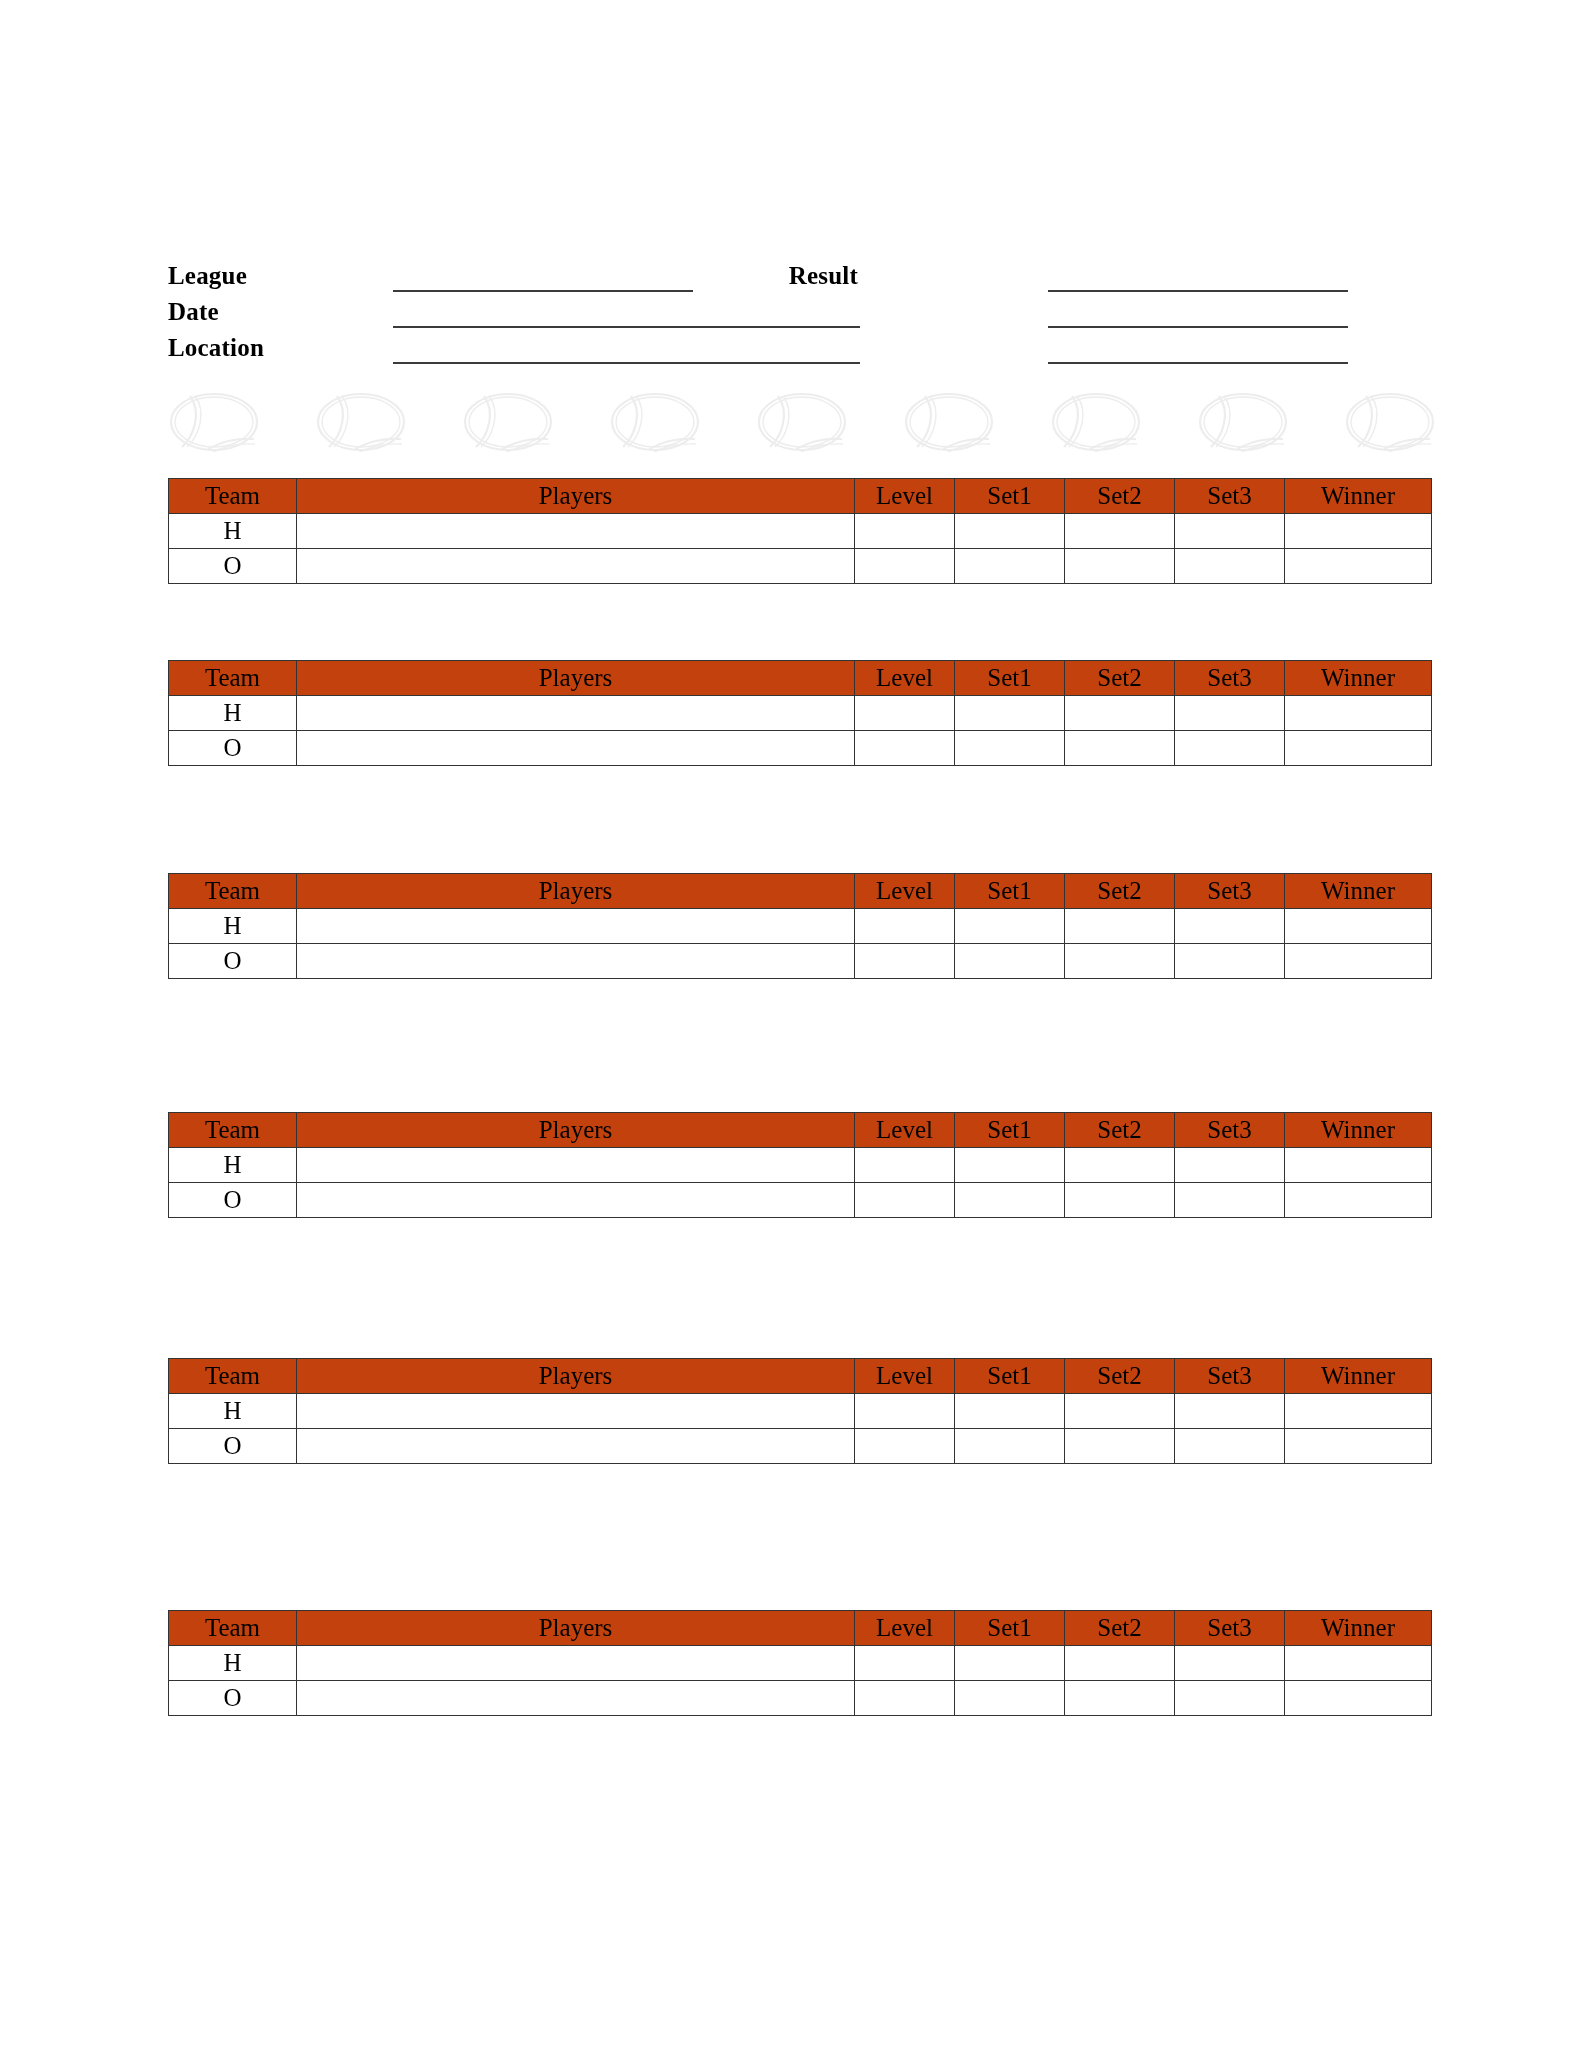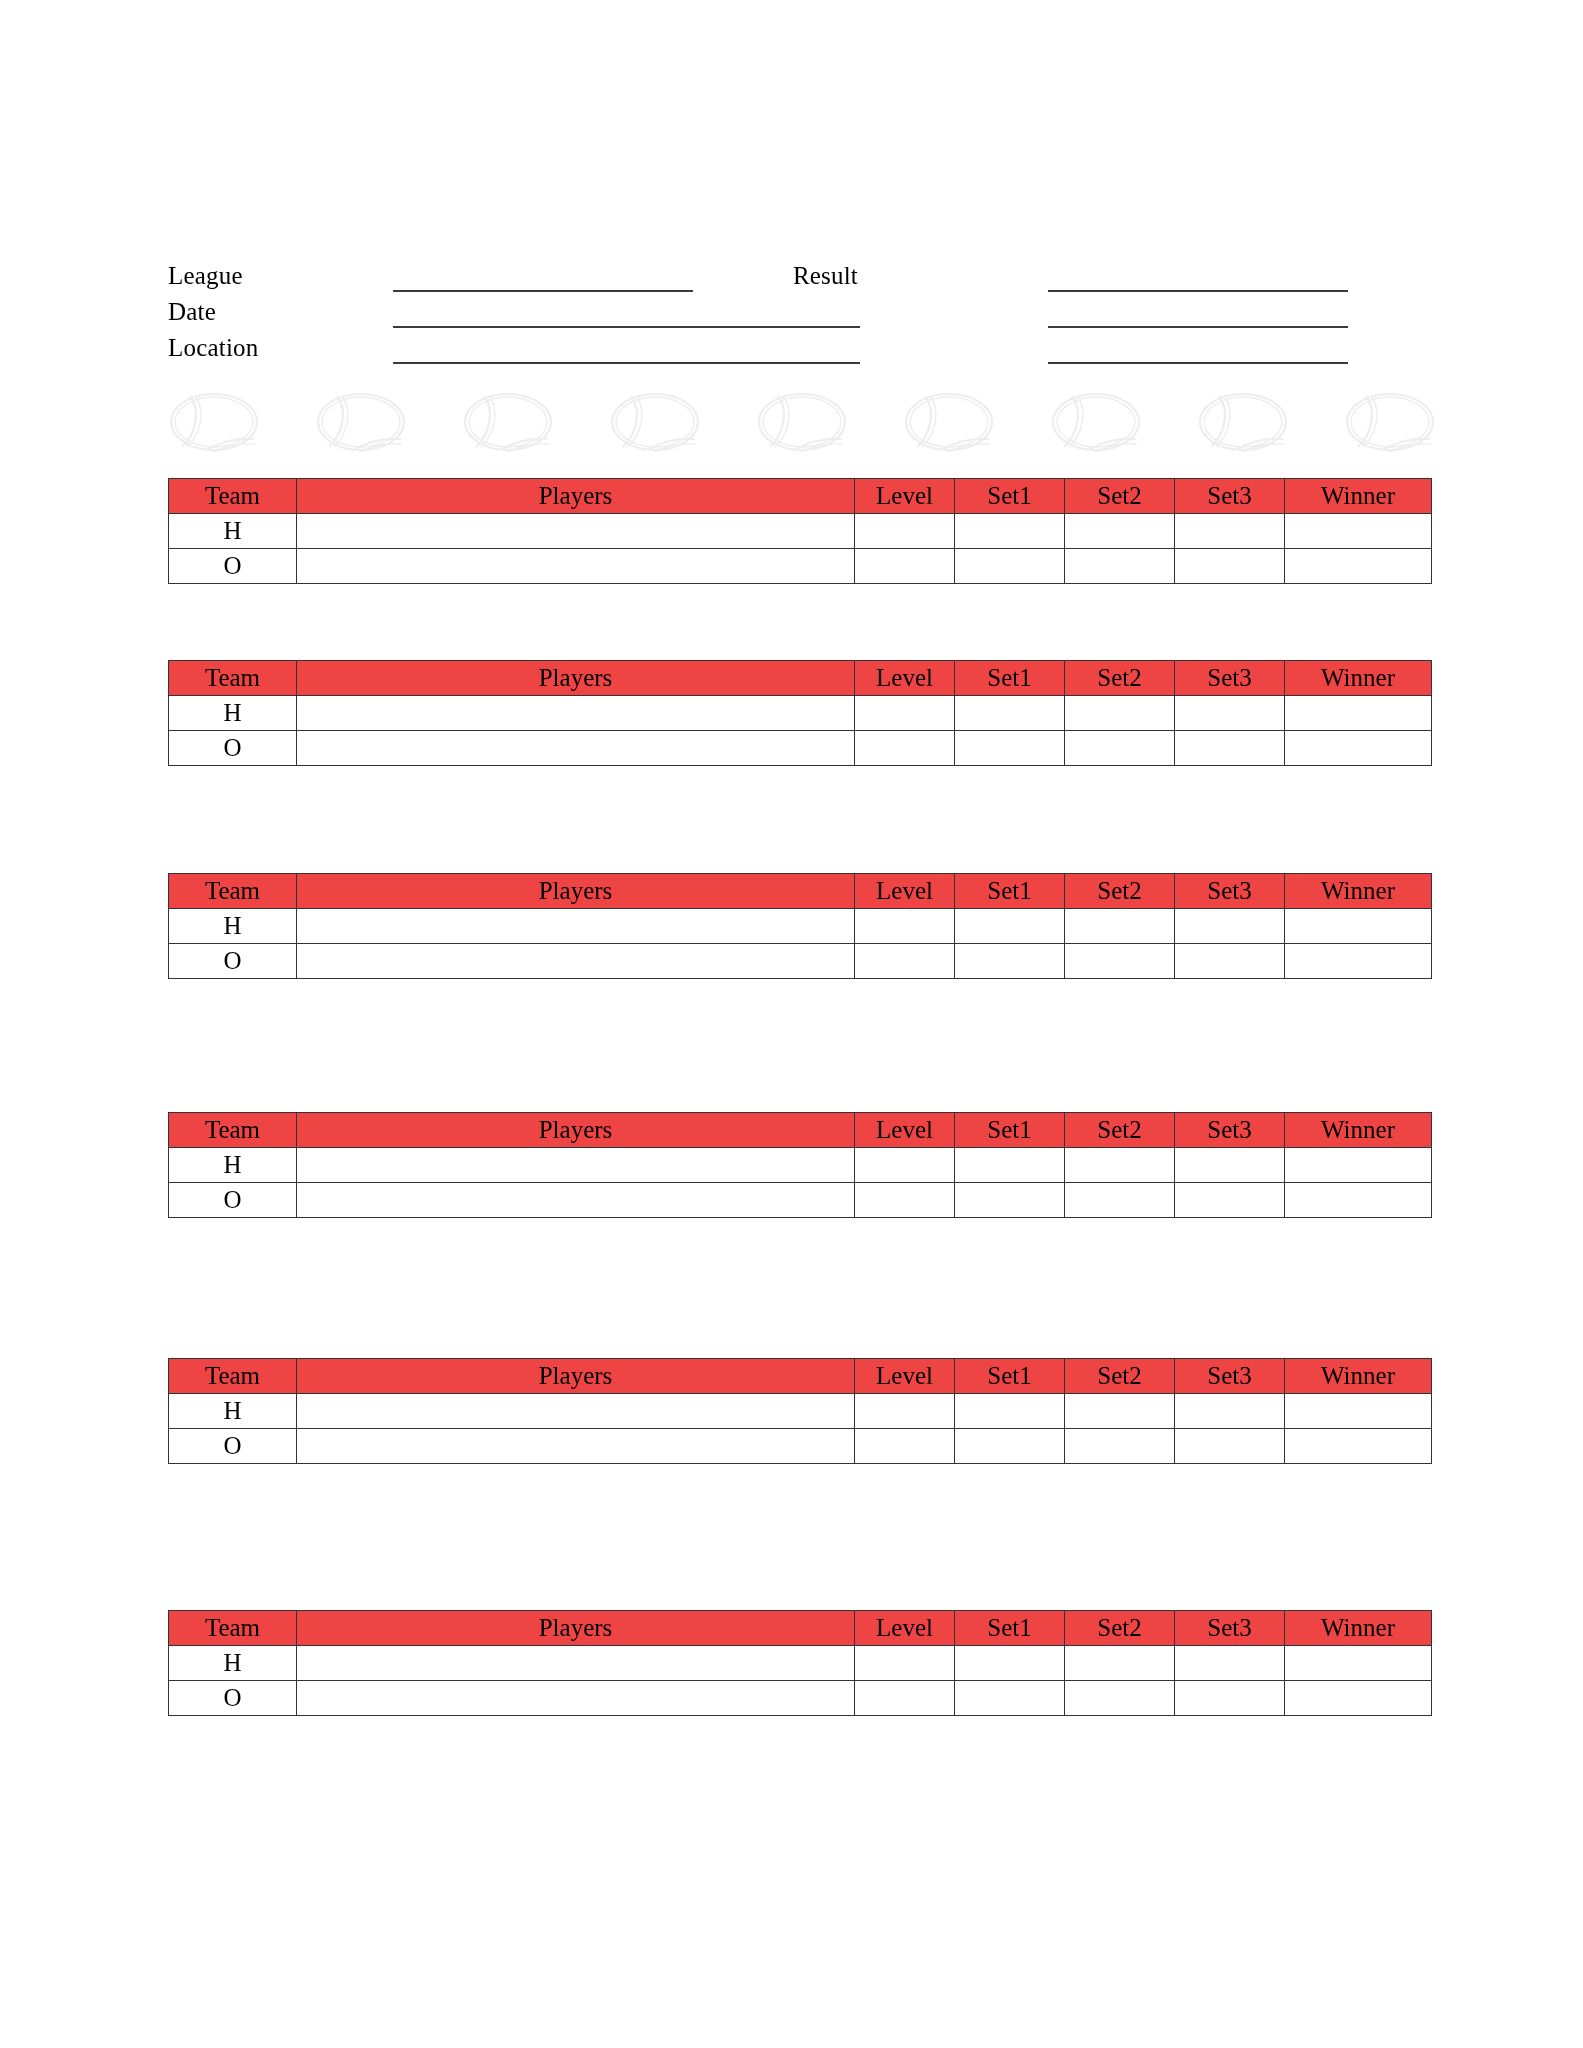--- a/index.html
+++ b/index.html
@@ -34,21 +34,21 @@
   }
 
   .hdr-labels-left {
     position: absolute;
     left: 0;
     top: 0;
     width: 210px;
   }
   .hdr-label {
     font-family: "Liberation Serif", "DejaVu Serif", serif;
-    font-weight: normal;
+    font-weight: bold;
     font-size: 25px;
     line-height: 36px;
     white-space: nowrap;
     letter-spacing: 0.2px;
   }
 
   .rule {
     position: absolute;
     height: 0;
     border-top: 2px solid #3b3b3b;
@@ -104,21 +104,21 @@
     table-layout: fixed;
   }
   .match-table td, .match-table th {
     border: 1.5px solid #333333;
     padding: 0;
     font-weight: normal;
     font-size: 25px;
     font-family: "Liberation Serif", "DejaVu Serif", serif;
   }
   .match-table thead th {
-    background: #ef4444;
+    background: #c2410c;
     height: 34px;
     text-align: center;
     vertical-align: middle;
     line-height: 34px;
   }
   .match-table tbody td {
     height: 34px;
     vertical-align: middle;
   }
   .cell-team {

